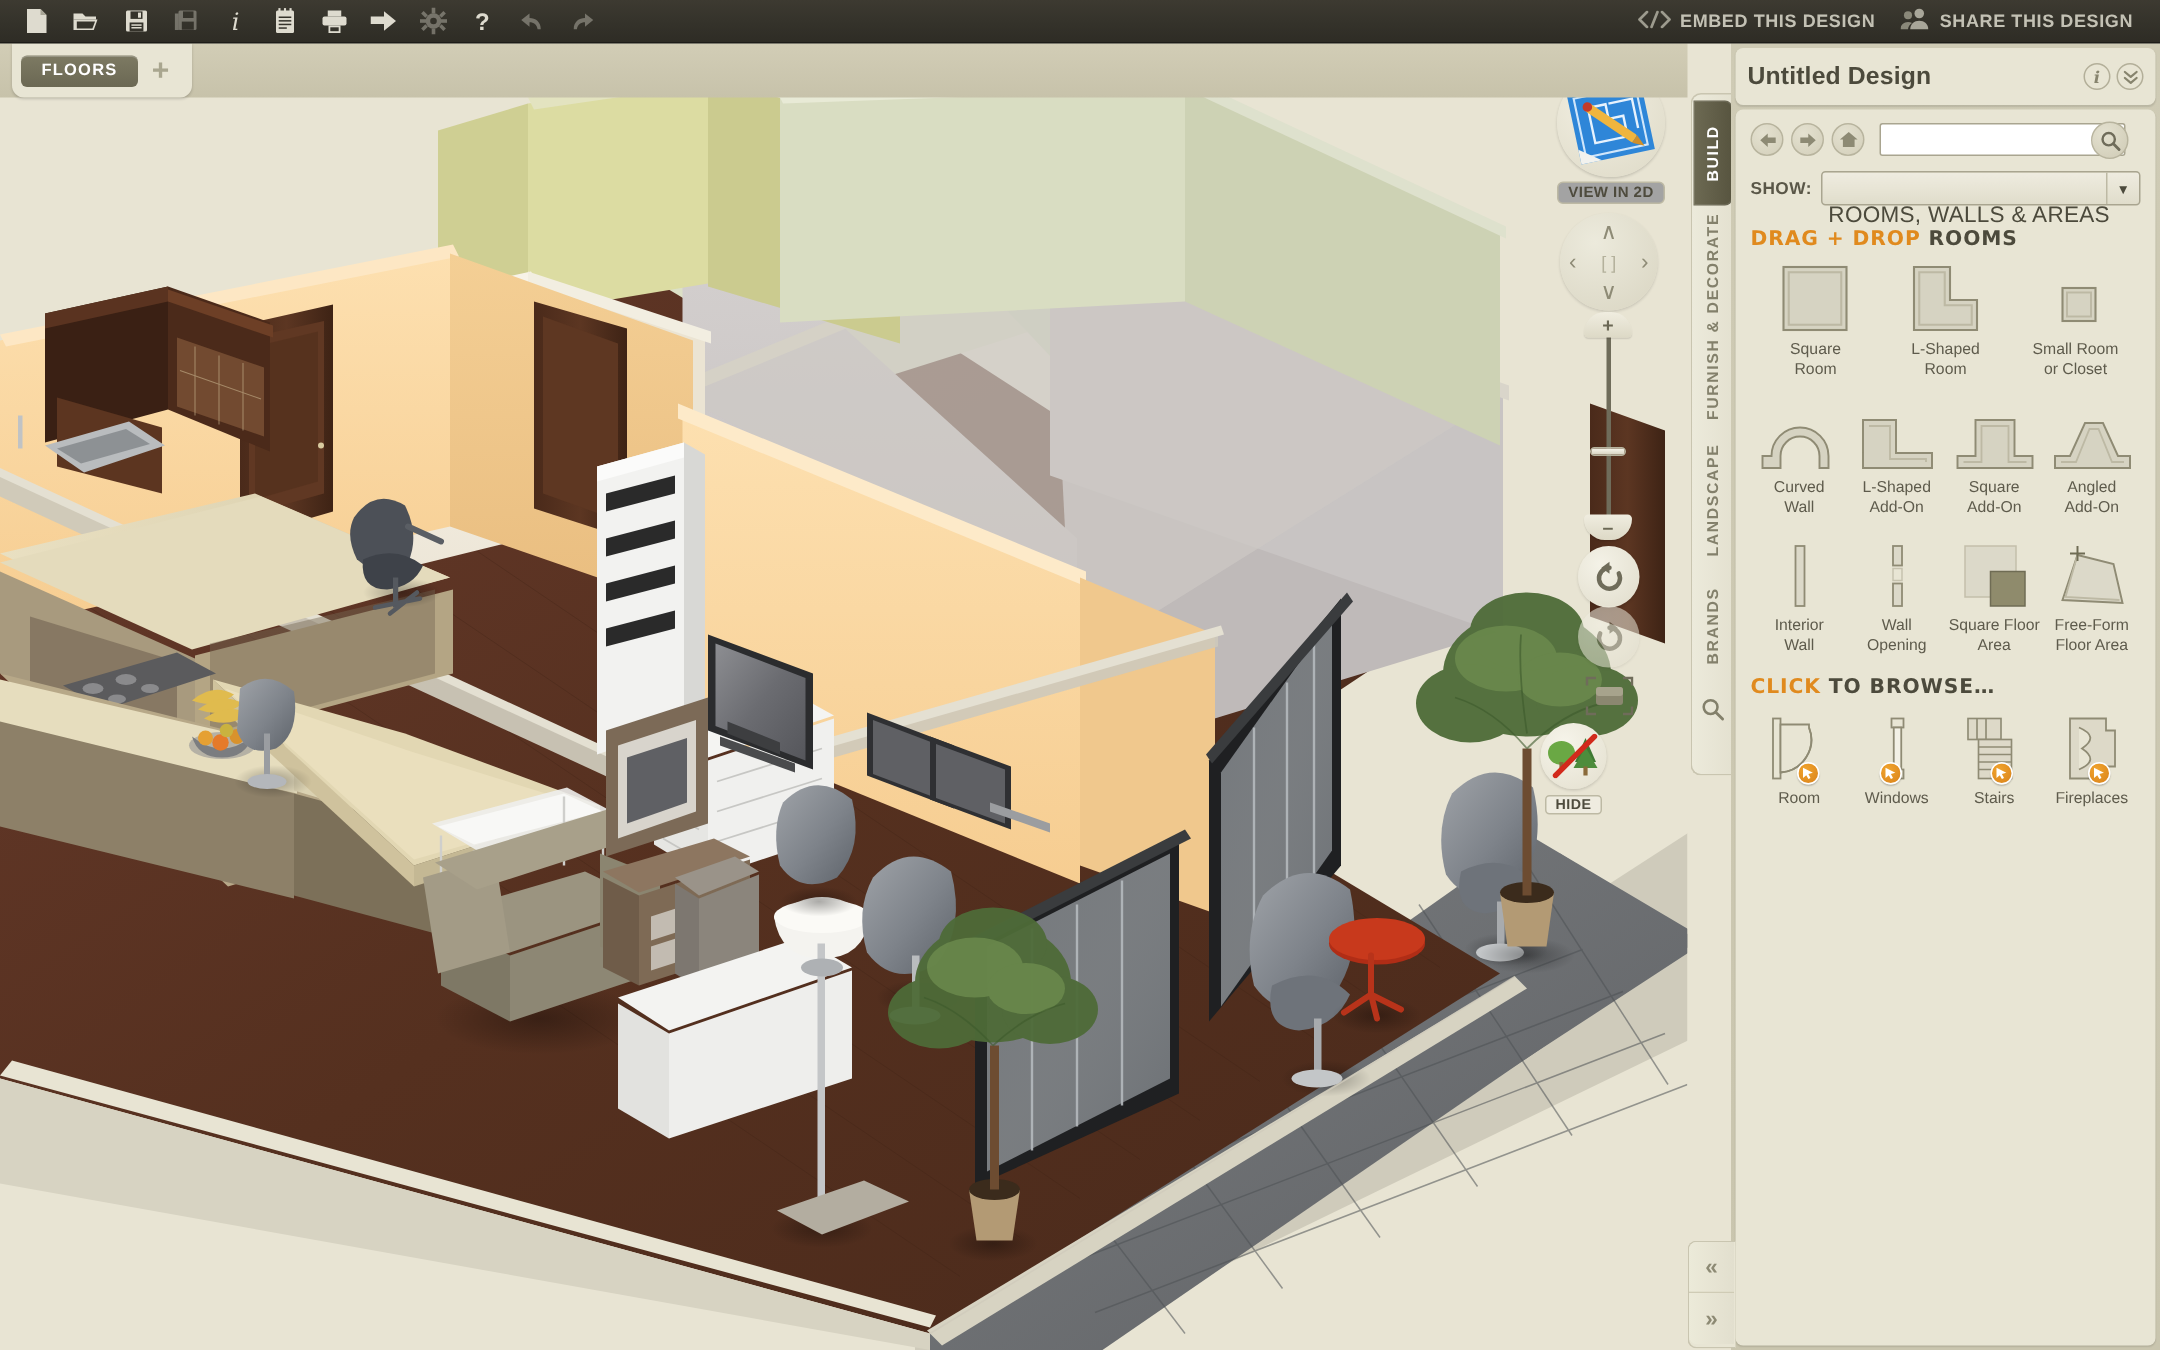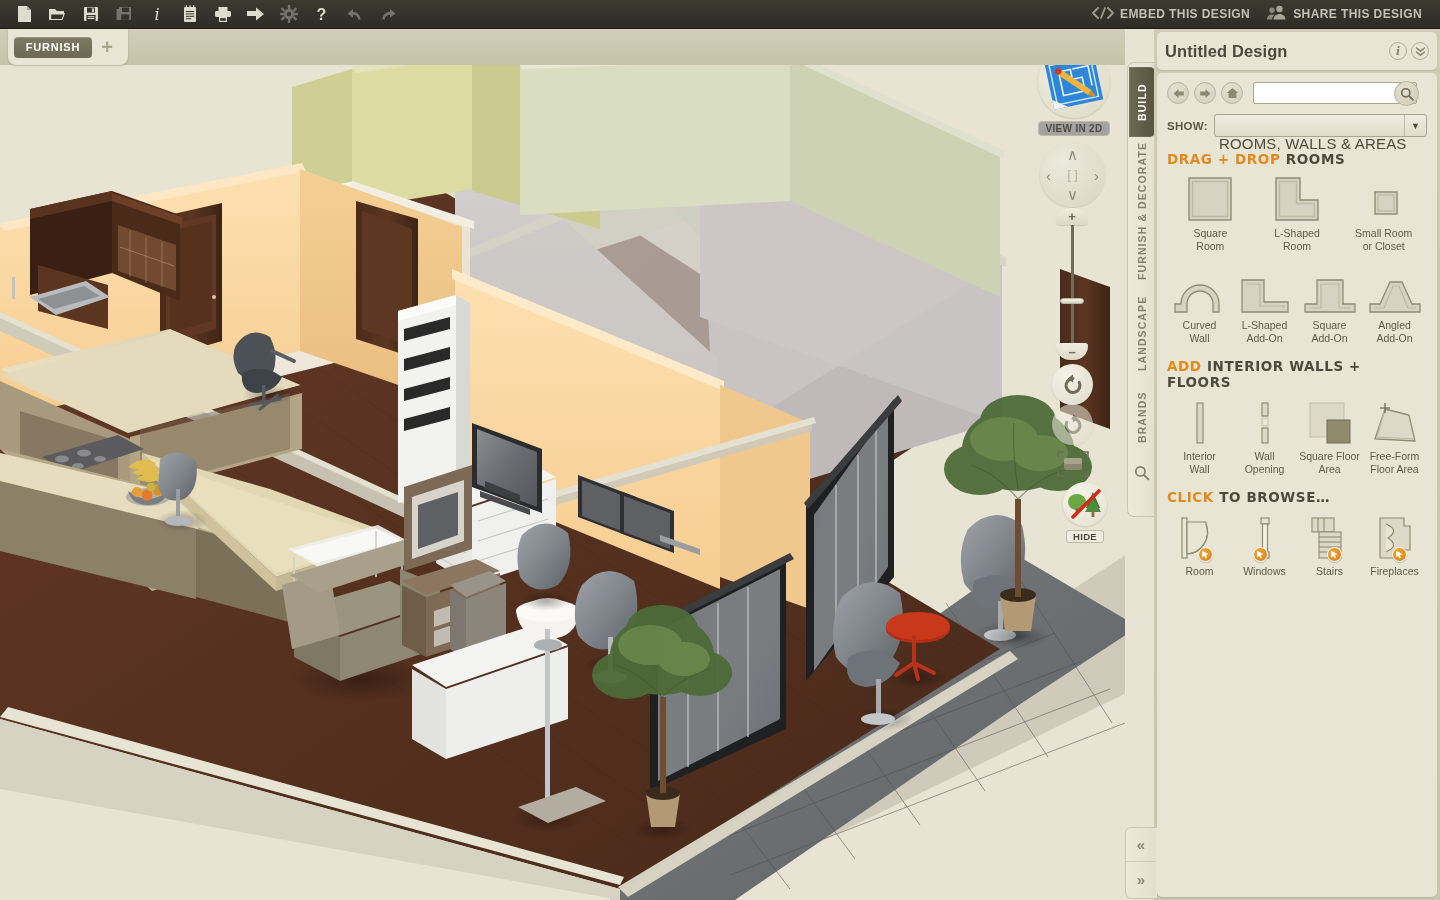--- a/index.html
+++ b/index.html
@@ -138,21 +138,21 @@
     background: radial-gradient(circle at 36% 30%, #f4f2e7, #e0dccb);
     display: flex; align-items: center; justify-content: center;
     cursor: pointer; box-shadow: 0 1px 2px rgba(0,0,0,.13);
   }
   #rot-left { top: 364px; left: 1052px; }
   #rot-right { top: 404px; left: 1052px; opacity: .55; }
   #camera-btn {
     top: 450px; left: 1056px; width: 34px; height: 28px;
     cursor: pointer;
   }
-  #hide-wrap { top: 482px; left: 1060px; width: 50px; text-align: center; }
+  #hide-wrap { top: 482px; left: 1024px; width: 50px; text-align: center; }
   .hide-circle {
     width: 44px; height: 44px; border-radius: 50%;
     background: radial-gradient(circle at 36% 30%, #f6f4ea, #e3dfce);
     box-shadow: 0 1px 2px rgba(0,0,0,.14);
     margin: 0 auto; position: relative;
     display: flex; align-items: center; justify-content: center;
     cursor: pointer;
   }
   .hide-label {
     display: inline-block; margin-top: -4px; position: relative;
@@ -442,21 +442,21 @@
               <path d="M0 14.5c0-3 2.2-4.9 5-4.9 1 0 1.9.2 2.7.7-1.6 1-2.6 2.5-2.7 4.2z" fill="#8a8879"></path>
             </svg>
         </span>
         <span>SHARE THIS DESIGN</span>
       </div>
     </div>
   </div>
 
   <div class="tabstrip">
     <div class="tabpanel">
-      <div class="doc-tab">FURNISH</div>
+      <div class="doc-tab">FLOORS</div>
       <div class="tab-add">+</div>
     </div>
   </div>
 
   <div class="canvas">
     <svg width="1125" height="871" viewBox="0 0 1125 871">
       <defs>
         <linearGradient id="gWoodF" x1="0" y1="0" x2="1" y2="1">
           <stop offset="0" stop-color="#66392a"></stop>
             <stop offset=".5" stop-color="#55301f"></stop>
@@ -1043,24 +1043,20 @@
                   <path d="M2 34 V26 H12 L22 4 H34 L44 26 H52 V34z" fill="#d6d3c2" stroke="#8f8b74" stroke-width="1.3"></path>
                   <path d="M6 30 H16 L25 8 H31 L40 30 H48" fill="none" stroke="#bdb9a4" stroke-width="1.2"></path>
                 </svg>
             </div>
             <div class="item-label">Angled<br>Add-On</div>
           </div>
         </div>
       </div>
 
       <div class="section">
-        <div class="sec-title">
-          <span class="hi">ADD</span>
-          <span>INTERIOR WALLS + FLOORS</span>
-        </div>
         <div class="items">
           <div class="item">
             <div class="item-art">
               <svg width="20" height="44" viewBox="0 0 20 44">
                   <rect x="7" y="2" width="6" height="40" fill="#dcd9c9" stroke="#8f8b74" stroke-width="1.2"></rect>
                 </svg>
             </div>
             <div class="item-label">Interior<br>Wall</div>
           </div>
           <div class="item">

